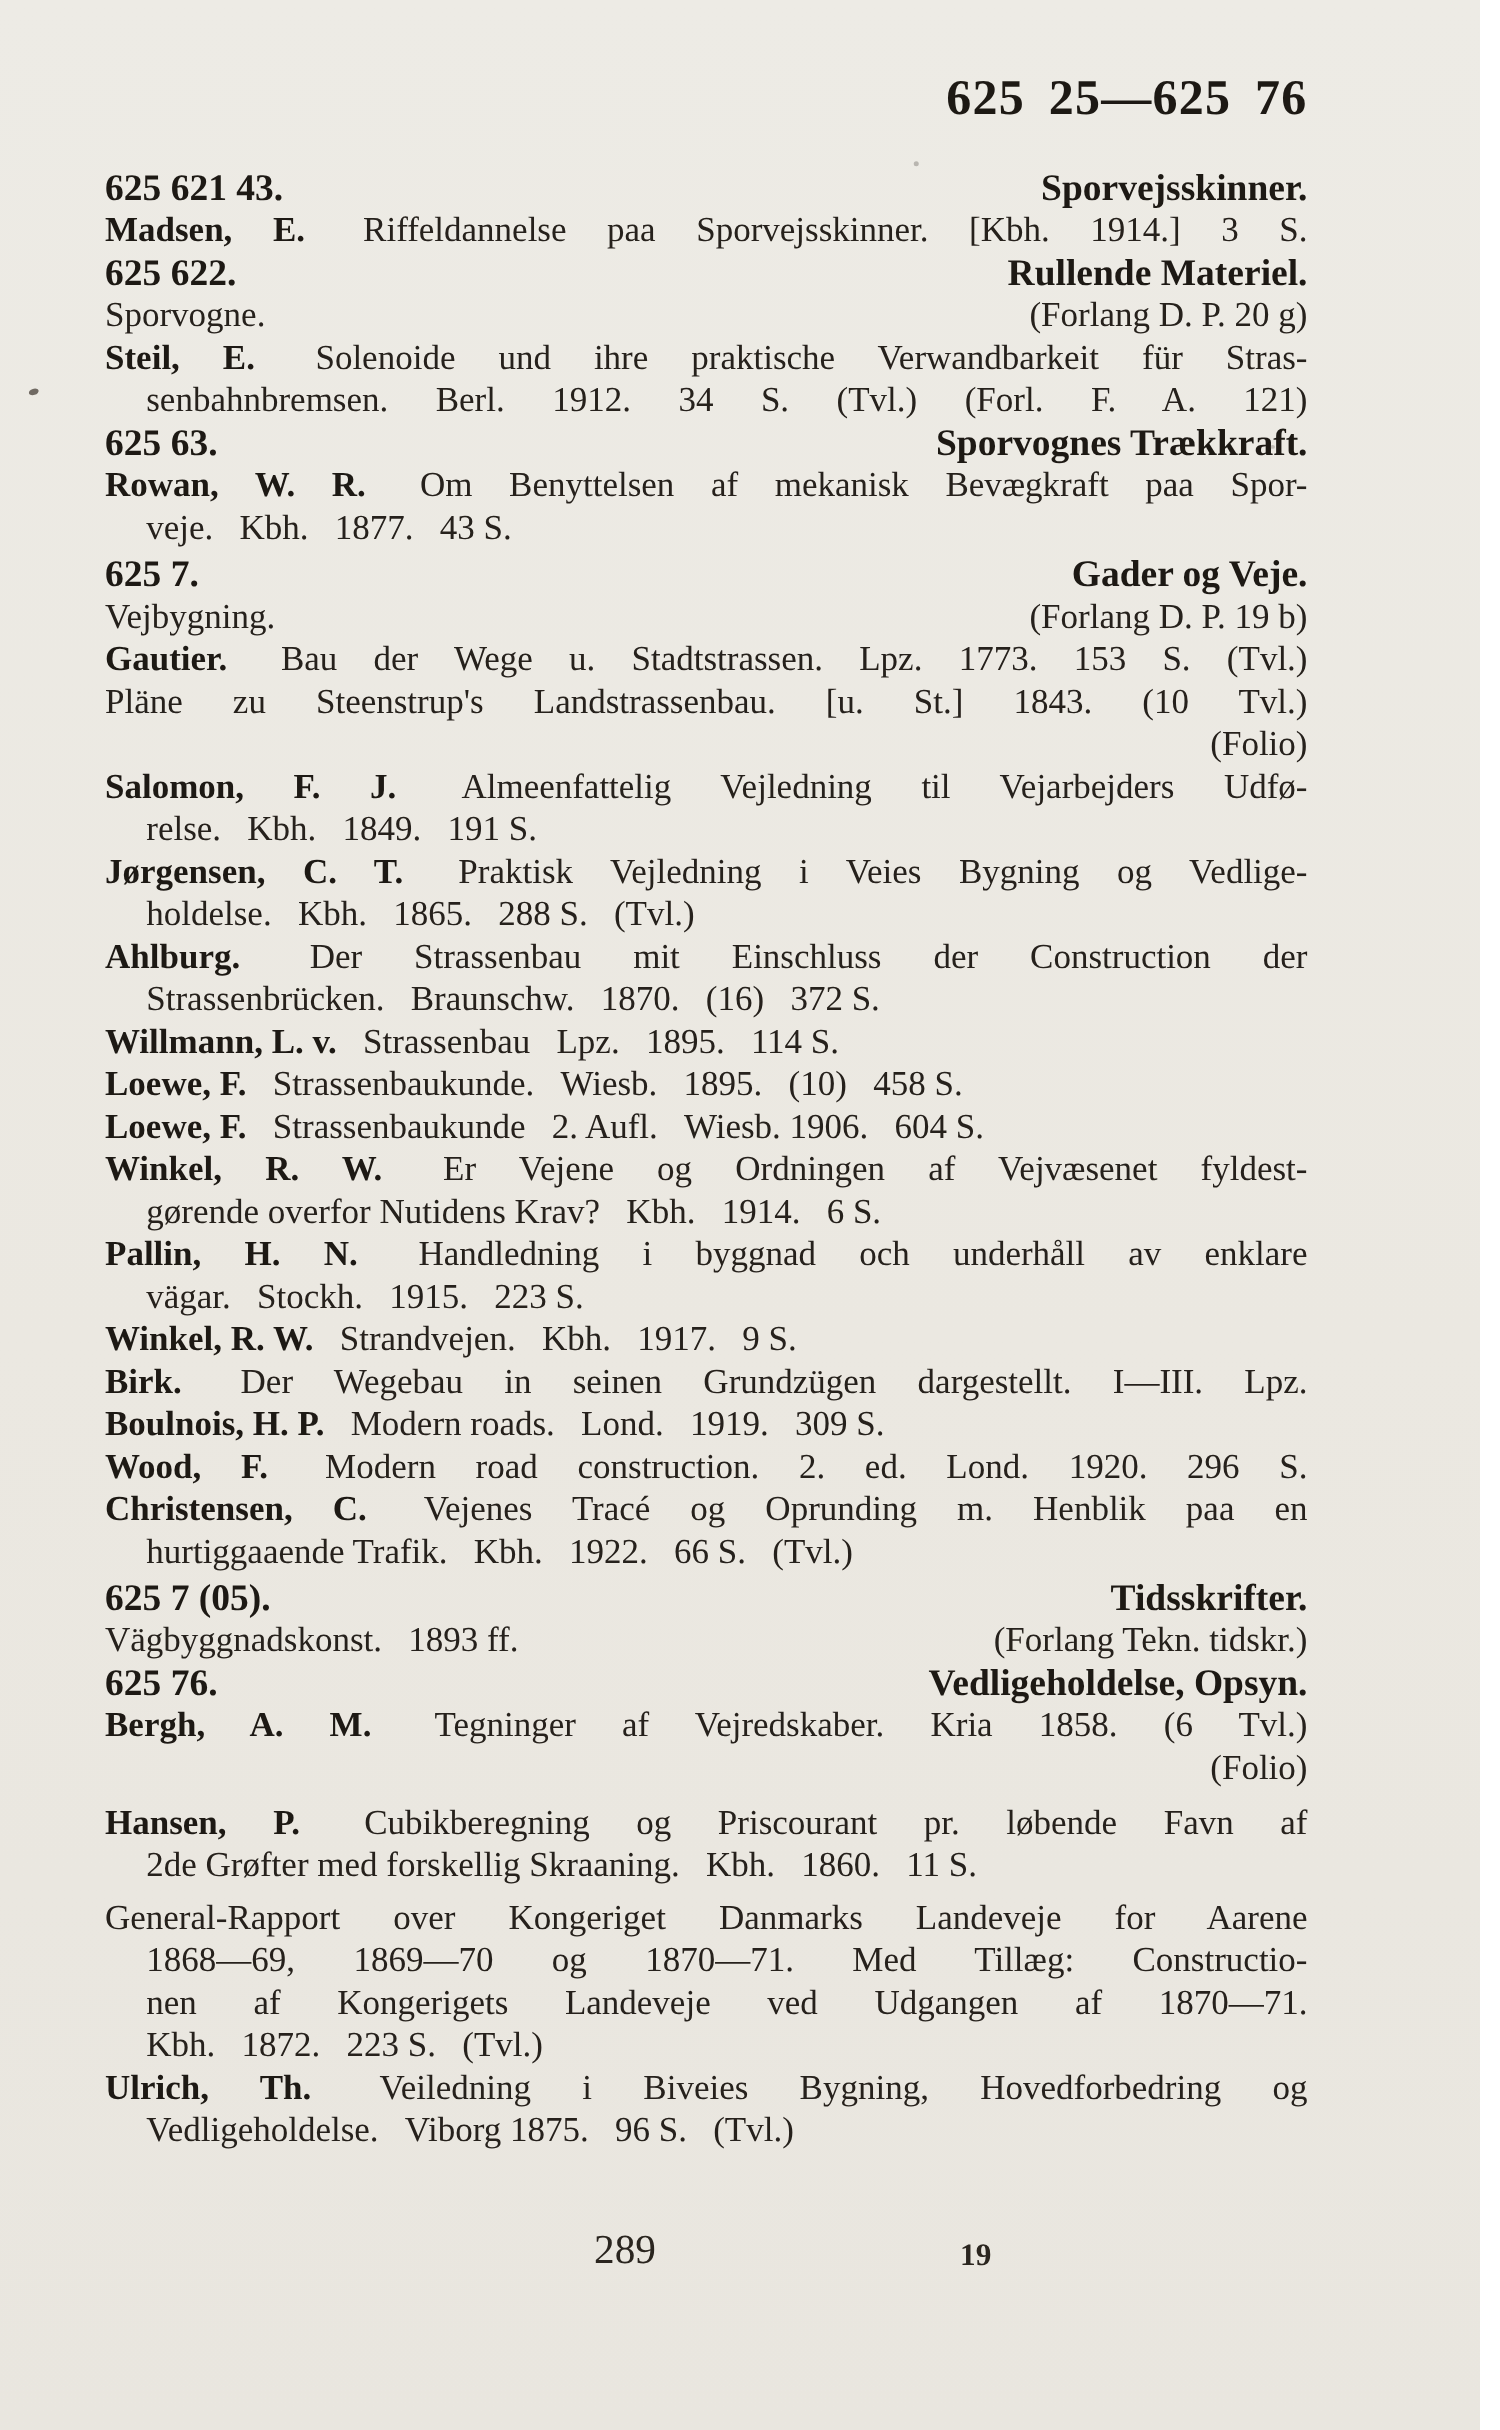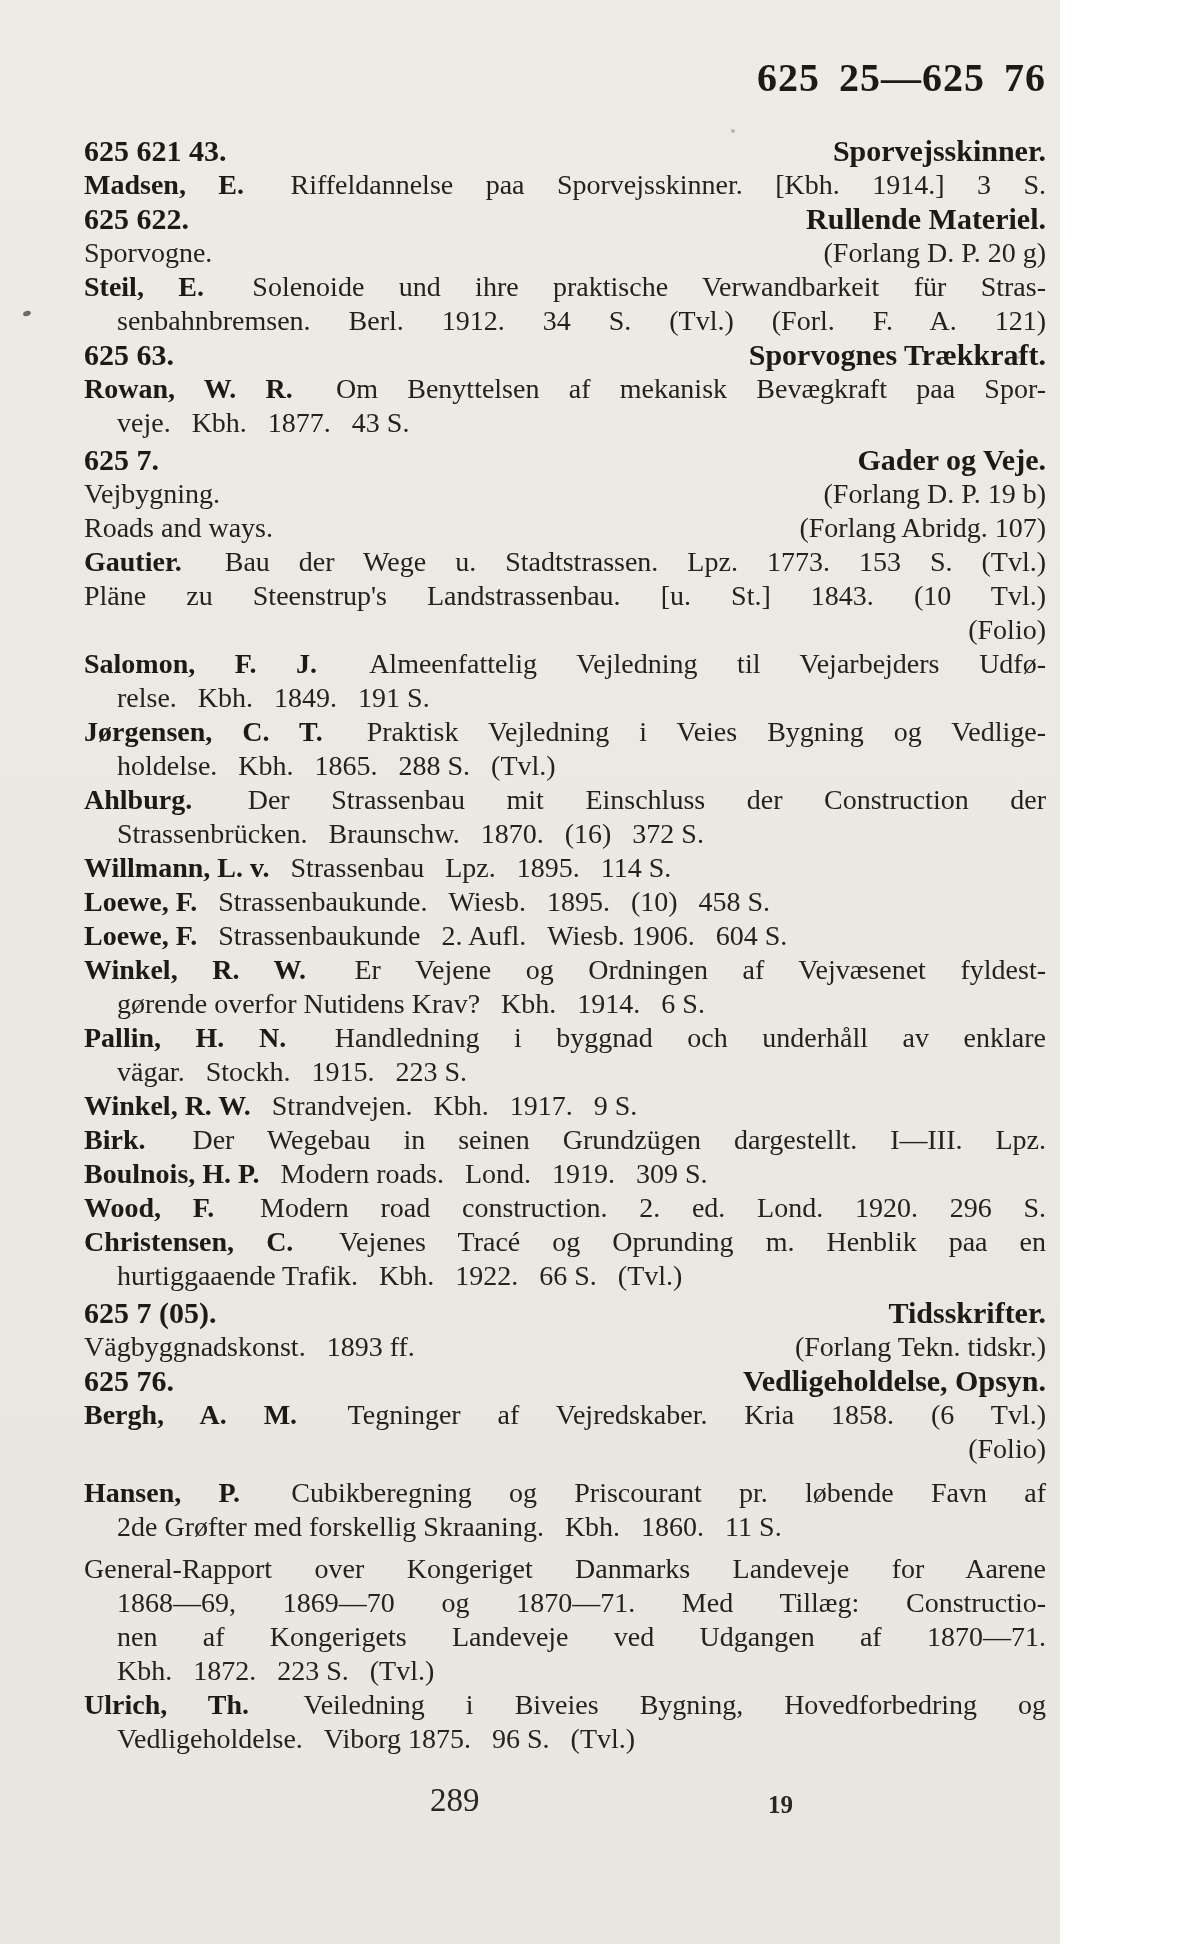--- a/index.html
+++ b/index.html
@@ -1,18 +1,18 @@
 <!DOCTYPE html>
 <html><head>
 <meta charset="utf-8">
 <style>
   html,body { margin:0; padding:0; }
   .page {
     position: relative;
-    width: 1060px;
+    width: 1184px;
     height: 1944px;
     background: linear-gradient(180deg, #edebe5 0%, #ebe8e1 55%, #e9e6df 100%);
     overflow: hidden;
     font-family: "Liberation Serif", serif;
     color: #26211c;
   }
   .running-header {
     position: absolute;
     left: 84px;
     width: 962px;
@@ -58,21 +58,21 @@
     font-weight: 700;
     color: #1d1914;
     margin-right: 14px;
   }
   .line .rt { text-align: right; }
   .page-number {
     position: absolute;
     left: 430px;
     top: 1782px;
     width: 140px;
-    text-align: left;
+    text-align: center;
     font-size: 33px;
     color: #2a251f;
   }
   .sheet-number {
     position: absolute;
     left: 768px;
     top: 1791px;
     font-size: 25px;
     font-weight: 600;
     color: #2a251f;
@@ -141,25 +141,20 @@
       <div class="line heading" style="margin-top: 3px;">
     <b class="lead">625 7.</b>
 
     <span class="rt">Gader og Veje.</span>
   </div>
       <div class="line ref">
 
     <span class="tx">Vejbygning.</span>
     <span class="rt">(Forlang D. P. 19 b)</span>
   </div>
-      <div class="line ref">
-
-    <span class="tx">Roads and ways.</span>
-    <span class="rt">(Forlang Abridg. 107)</span>
-  </div>
       <div class="line just">
     <b class="lead">Gautier.</b>
     <span class="tx">Bau der Wege u. Stadtstrassen. Lpz. 1773. 153 S. (Tvl.)</span>
     
   </div>
       <div class="line just">
     
     <span class="tx">Pläne zu Steenstrup's Landstrassenbau. [u. St.] 1843. (10 Tvl.)</span>
     
   </div>

